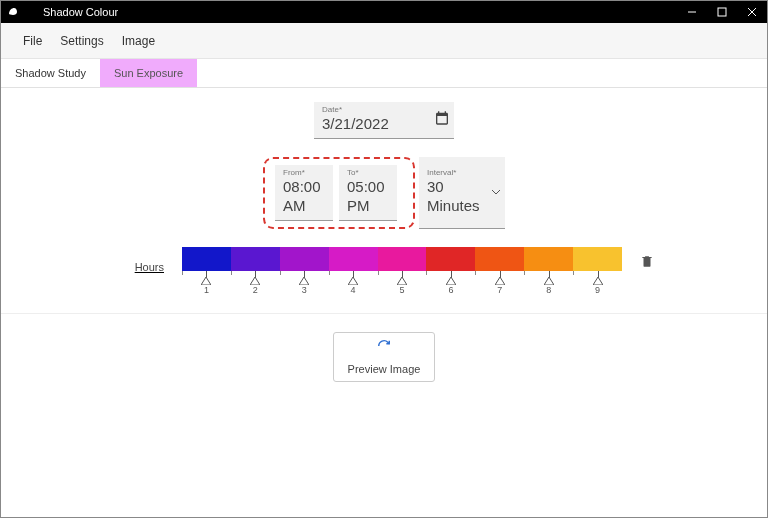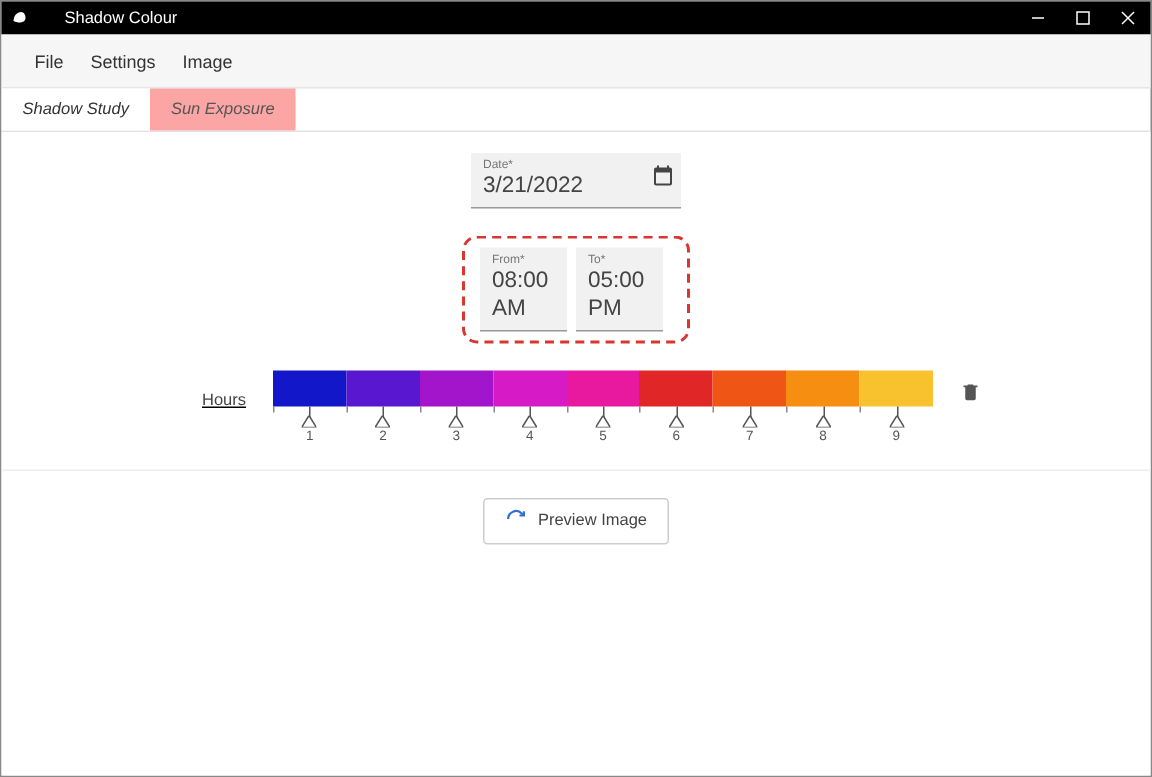--- a/index.html
+++ b/index.html
@@ -5,22 +5,22 @@
   * { box-sizing: border-box; }
   html, body { margin: 0; padding: 0; font-family: "Segoe UI", Arial, sans-serif; background: #fff; }
   .window { width: 768px; height: 518px; border: 1px solid #888; display: flex; flex-direction: column; }
   .titlebar { height: 22px; background: #000; color: #fff; display: flex; align-items: center; justify-content: space-between; font-size: 11px; padding-left: 6px; }
   .titlebar-left { display: flex; align-items: center; gap: 24px; }
   .titlebar-controls { display: flex; }
   .titlebar-controls div { width: 30px; height: 22px; display: flex; align-items: center; justify-content: center; cursor: pointer; }
   .titlebar-controls svg { stroke: #fff; }
   .menubar { height: 36px; background: #f6f6f6; border-bottom: 1px solid #e5e5e5; display: flex; align-items: center; padding: 0 22px; gap: 18px; font-size: 12px; color: #333; }
   .menubar div { cursor: pointer; }
-  .tabs { display: flex; border-bottom: 1px solid #e1e1e1; font-style: italic; }
-  .tab { padding: 8px 14px; font-size: 11px; color: #555; cursor: pointer; background: #fca5a5; }
+  .tabs { display: flex; border-bottom: 1px solid #e1e1e1; }
+  .tab { padding: 8px 14px; font-size: 11px; color: #555; cursor: pointer; background: #f0abfc; }
   .tab.active { background: #fff; color: #333; }
   .content { flex: 1; background: #fff; padding-top: 14px; }
   .row { display: flex; justify-content: center; margin-bottom: 18px; }
   .field { background: #f1f1f1; border-bottom: 1px solid #999; padding: 4px 4px 4px 8px; position: relative; }
   .date-field { width: 140px; display: flex; align-items: center; justify-content: space-between; }
   .field-label { font-size: 8px; color: #777; line-height: 1; }
   .field-value { font-size: 15px; color: #444; line-height: 1.3; }
   .time-field { width: 58px; margin-right: 6px; }
   .interval-field { display: flex; align-items: center; width: 86px; justify-content: space-between; margin-left: 4px; }
   .time-group { display: flex; align-items: flex-end; border: 2.5px dashed #d9362f; border-radius: 10px; padding: 6px 10px; }
@@ -31,21 +31,21 @@
   .seg { flex: 1; }
   .ticks { display: flex; width: 440px; }
   .tick-cell { flex: 1; position: relative; height: 22px; }
   .tick-cell::before { content: ""; position: absolute; top: 0; left: 50%; width: 1px; height: 7px; background: #555; }
   .tick-cell::after { content: ""; position: absolute; top: 0; left: 0; width: 1px; height: 4px; background: #888; }
   .marker { position: absolute; left: 50%; top: 6px; transform: translateX(-50%); width: 0; height: 0; }
   .marker svg { display: block; margin-left: -5px; }
   .tick-num { position: absolute; top: 14px; left: 50%; transform: translateX(-50%); font-size: 9px; color: #555; }
   .trash { margin-top: 6px; color: #555; cursor: pointer; }
   .preview-row { display: flex; justify-content: center; border-top: 1px solid #eee; padding-top: 18px; margin-top: 20px; }
-  .preview-btn { border: 1px solid #ccc; background: #fff; border-radius: 3px; padding: 6px 14px; font-size: 11px; display: flex; align-items: center; gap: 8px; color: #444; cursor: pointer; }
+  .preview-btn { border: 1px solid #ccc; background: #fff; border-radius: 3px; padding: 6px 14px; font-size: 11px; display: flex; align-items: center; gap: 8px; color: #444; cursor: pointer; flex-direction: column; }
   .cal-icon, .drop-icon { color: #555; }
 </style>
 </head>
 <body>
 
 <div class="window">
 
   <div class="titlebar">
     <div class="titlebar-left">
       <span>
@@ -105,20 +105,31 @@
     <div class="row">
       <div class="time-group">
         <div class="field time-field">
           <div class="field-label">From*</div>
           <div class="field-value">08:00 AM</div>
         </div>
         <div class="field time-field">
           <div class="field-label">To*</div>
           <div class="field-value">05:00 PM</div>
         </div>
+      </div>
+      <div class="field interval-field">
+        <div>
+          <div class="field-label">Interval*</div>
+          <div class="field-value">30 Minutes</div>
+        </div>
+        <span class="drop-icon">
+          <svg width="10" height="10" viewBox="0 0 10 10">
+              <path d="M1 3 L5 7 L9 3" fill="none" stroke="#555" stroke-width="1"></path>
+            </svg>
+        </span>
       </div>
     </div>
 
     <div class="color-strip-row">
       <div class="hours-label">Hours</div>
       <div class="strip-wrap">
         <div class="strip" id="strip">
             <div class="seg" style="background: rgb(18, 23, 202);"></div>
             <div class="seg" style="background: rgb(90, 23, 208);"></div>
             <div class="seg" style="background: rgb(162, 21, 203);"></div>

